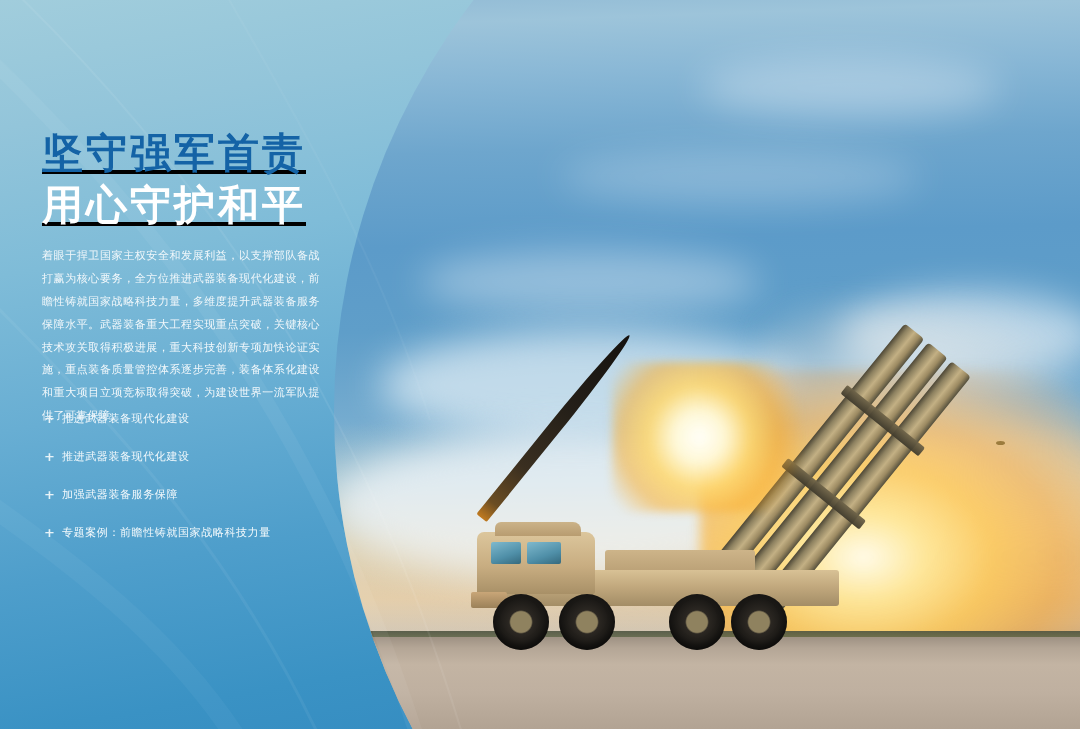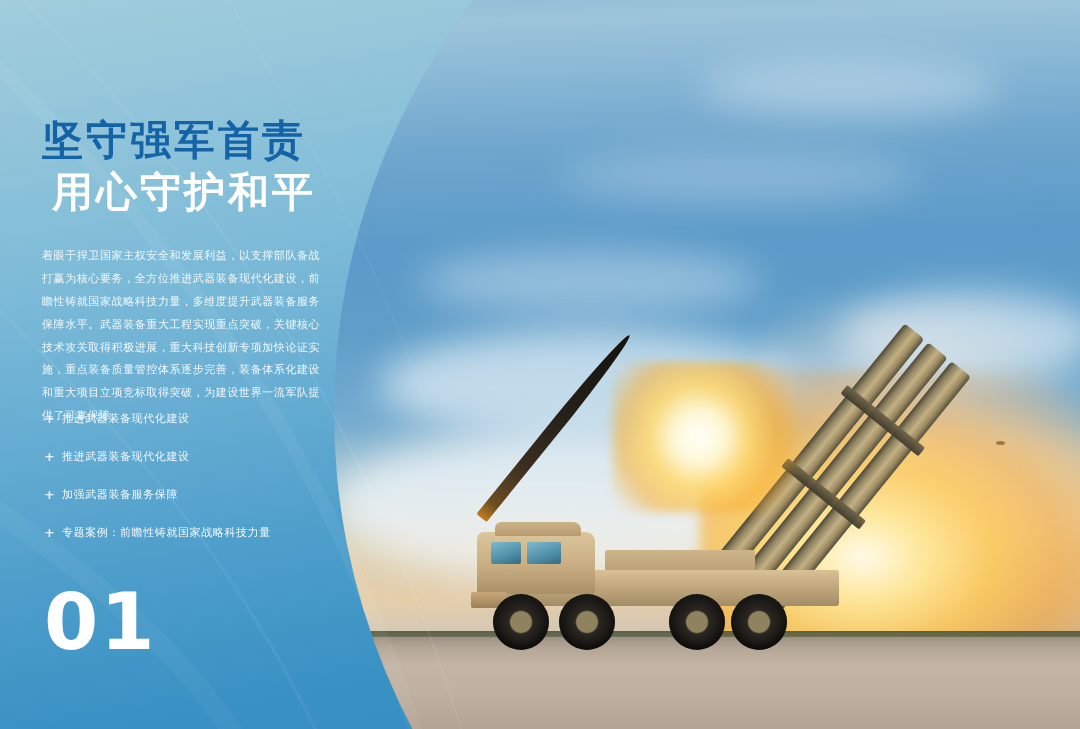--- a/index.html
+++ b/index.html
@@ -225,34 +225,34 @@
   
   .panel{
     position:absolute;
     left:0; top:0;
     width:430px; height:729px;
     padding:0 0 0 42px;
     z-index:5;
   }
 
   .title{
-    position:absolute; left:42px; top:115px;
+    position:absolute; left:42px; top:128px;
     line-height:1.26;
     letter-spacing:3px;
+    text-decoration:underline;
   }
   .title-1{
     font-size:41px; font-weight:bold;
     color:#1463a6;
     font-family:"DejaVu Sans","Liberation Sans",sans-serif;
   }
   .title-2{
     font-size:41px; font-weight:bold;
     color:#ffffff;
     font-family:"DejaVu Sans","Liberation Sans",sans-serif;
-    margin-left:10px;
   }
 
   .body-copy{
     position:absolute; left:42px; top:245px;
     width:278px;
     font-size:11px;
     line-height:2.08;
     color:#f2f8fb;
     text-align:justify;
     letter-spacing:.4px;
@@ -376,16 +376,15 @@
       <li class="bullet">
         <span class="bullet-mark">+</span>
         <span class="bullet-text">加强武器装备服务保障</span>
       </li>
       <li class="bullet">
         <span class="bullet-mark">+</span>
         <span class="bullet-text">专题案例：前瞻性铸就国家战略科技力量</span>
       </li>
     </ul>
 
-    <div class="section-number">01</div>
   </div>
 
 </div>
 
 </body></html>

